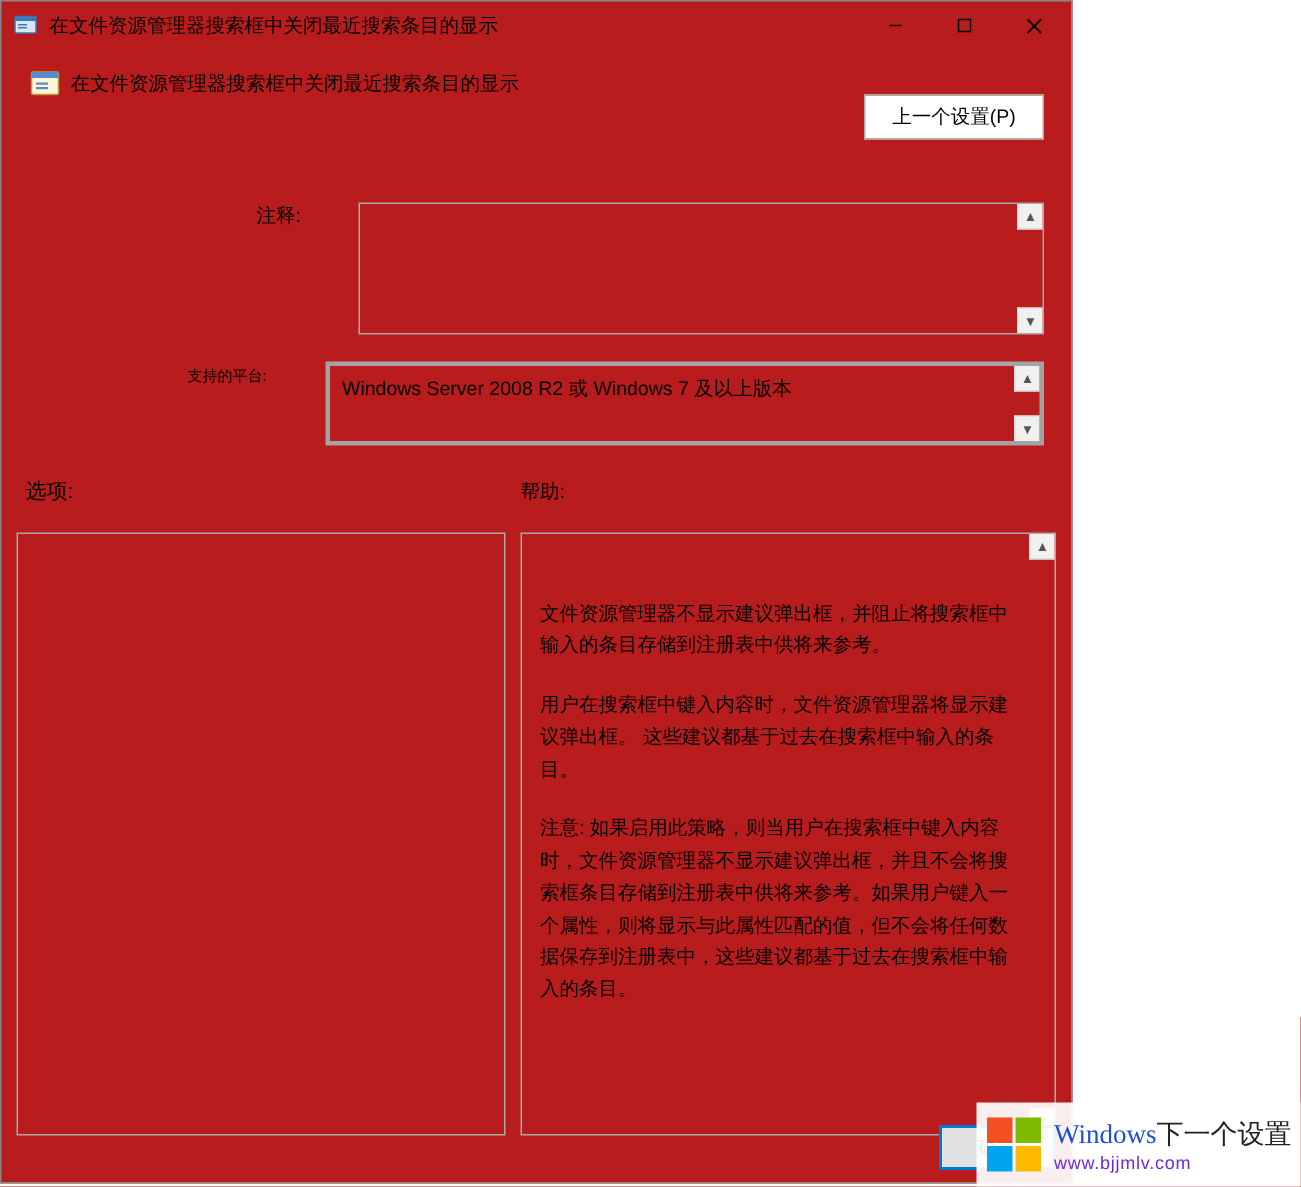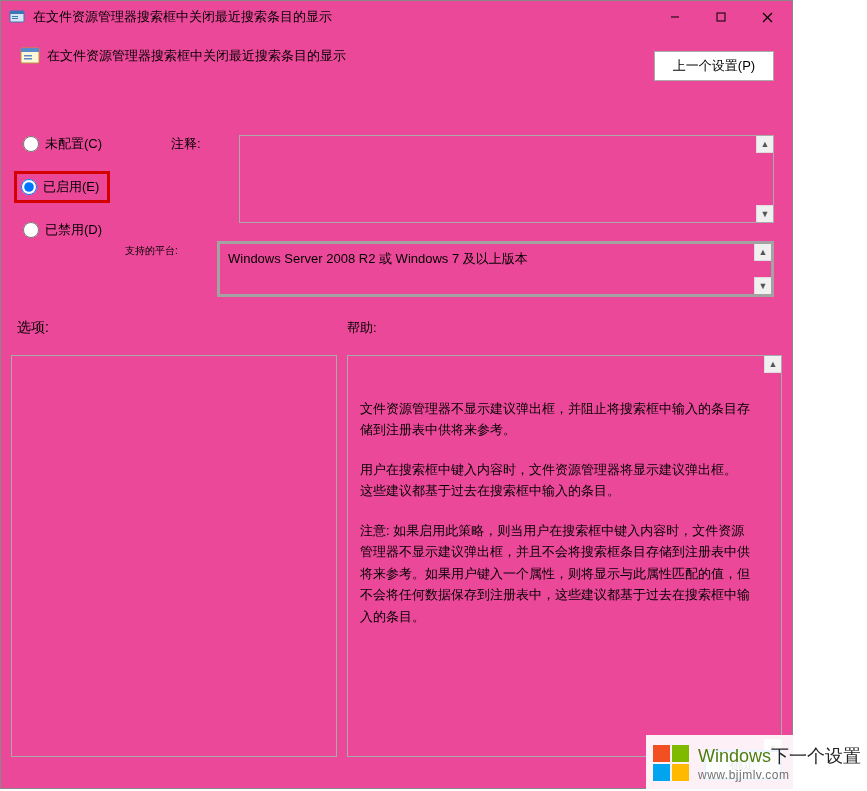--- a/index.html
+++ b/index.html
@@ -9,24 +9,24 @@
     font-size: 13px;
     background: #fff;
     color: #000;
     width: 867px;
     height: 791px;
     overflow: hidden;
     position: relative;
   }
   .window {
     border: 1px solid #888;
-    width: 793px;
+    width: 715px;
     height: 789px;
     position: relative;
-    background: #ec4899;
+    background: #b91c1c;
   }
   .titlebar {
     height: 32px;
     display: flex;
     align-items: center;
     padding: 0 2px 0 8px;
     font-size: 13px;
   }
   .titlebar .t-icon {
     width: 16px; height: 16px;
@@ -53,21 +53,21 @@
     justify-content: space-between;
     margin-bottom: 24px;
   }
   .header-left { display:flex; align-items:center; }
   .policy-icon {
     width: 22px; height: 22px;
     margin-right: 6px;
     display:inline-block;
   }
   .policy-title { font-size: 13px; }
-  .header-buttons { display:flex; gap:10px; margin-top:6px; }
+  .header-buttons { display:flex; gap:10px; margin-top:18px; }
   .btn {
     border: 1px solid #aaa;
     background: #fff;
     padding: 5px 14px;
     font-family: inherit;
     font-size: 13px;
     min-width: 120px;
     text-align:center;
   }
   .radio-col {
@@ -170,22 +170,22 @@
     position:absolute;
     right: 0; bottom: 0;
     display:flex;
     align-items:center;
     background: rgba(255,255,255,0.92);
     padding: 4px 6px 2px 4px;
     height: 56px;
   }
   .wm-text { line-height:1.2; }
   .wm-line1 { font-size: 18px; color:#222; }
-  .wm-line1 .blue { color:#4d7c0f; }
-  .wm-line2 { font-size: 12px; color:#737373; letter-spacing:.5px;}
+  .wm-line1 .blue { color:#1d4ed8;font-family:Liberation Serif, serif; }
+  .wm-line2 { font-size: 12px; color:#6d28d9; letter-spacing:.5px;}
   .wm-logo { margin-right:6px; }
 </style>
 </head>
 <body>
 
 <div class="window">
 
   <div class="titlebar">
     <span class="t-icon">
       <svg viewBox="0 0 16 16" width="16" height="16">
@@ -228,34 +228,20 @@
             <rect x="5" y="13" width="8" height="1.5" fill="#5a8bc9"></rect>
           </svg>
         </span>
         <span class="policy-title">在文件资源管理器搜索框中关闭最近搜索条目的显示</span>
       </div>
       <div class="header-buttons">
         <button class="btn">上一个设置(P)</button>
       </div>
     </div>
 
-    <div class="radio-col">
-      <label class="radio-row">
-        <input type="radio" name="state" style="">
-        <span>未配置(C)</span>
-      </label>
-      <label class="radio-row highlight">
-        <input type="radio" name="state" checked="" style="">
-        <span>已启用(E)</span>
-      </label>
-      <label class="radio-row">
-        <input type="radio" name="state" style="">
-        <span>已禁用(D)</span>
-      </label>
-    </div>
 
     <div class="comment-label">注释:</div>
     <div class="comment-box">
       <div class="scroll-arrow top">▲</div>
       <div class="scroll-arrow bot">▼</div>
     </div>
 
     <div class="platform-label">支持的平台:</div>
     <div class="platform-box">
       <span>Windows Server 2008 R2 或 Windows 7 及以上版本</span>

